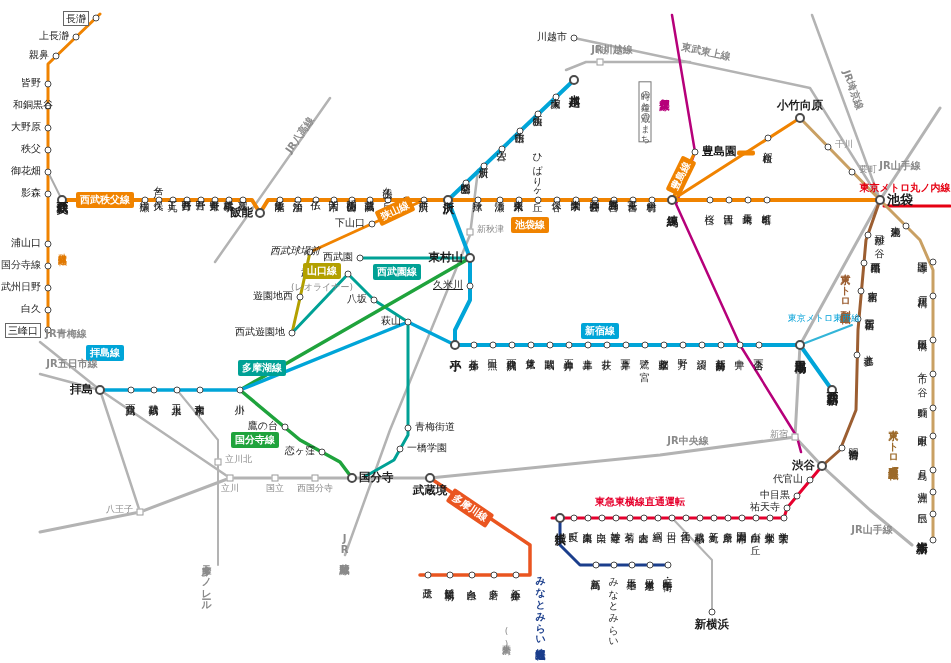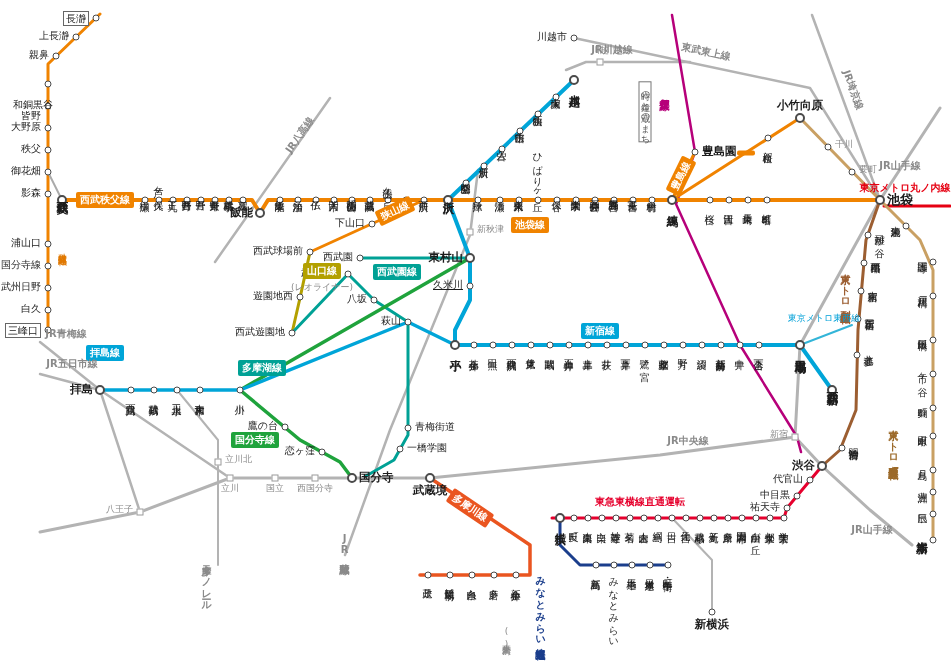--- a/index.html
+++ b/index.html
@@ -60,21 +60,21 @@
       <polyline points="62,200 252,200 260,213 268,200 880,200" fill="none" stroke="#f08300" stroke-width="4" stroke-linejoin="round" stroke-linecap="round"></polyline>
     </svg>
 
 <div class="dot" style="left: 96px; top: 18px;"></div>
     <div class="lbl sz-n frame" style="right: 862px; top: 11px;">長瀞</div>
     <div class="dot" style="left: 76px; top: 37px;"></div>
     <div class="lbl sz-n" style="right: 882px; top: 30px;">上長瀞</div>
     <div class="dot" style="left: 56px; top: 56px;"></div>
     <div class="lbl sz-n" style="right: 902px; top: 49px;">親鼻</div>
     <div class="dot" style="left: 48px; top: 84px;"></div>
-    <div class="lbl sz-n" style="right: 910px; top: 77px; margin-top: 33px;">皆野</div>
+    <div class="lbl sz-n" style="right: 910px; top: 77px;">皆野</div>
     <div class="dot" style="left: 48px; top: 106px;"></div>
     <div class="lbl sz-n" style="right: 898px; top: 99px; padding-left: 20px;">和銅黒谷</div>
     <div class="dot" style="left: 48px; top: 128px;"></div>
     <div class="lbl sz-n" style="right: 910px; top: 121px;">大野原</div>
     <div class="dot" style="left: 48px; top: 150px;"></div>
     <div class="lbl sz-n" style="right: 910px; top: 143px;">秩父</div>
     <div class="dot" style="left: 48px; top: 172px;"></div>
     <div class="lbl sz-n" style="right: 910px; top: 165px;">御花畑</div>
     <div class="dot" style="left: 48px; top: 194px;"></div>
     <div class="lbl sz-n" style="right: 910px; top: 187px;">影森</div>
@@ -222,21 +222,21 @@
     <div class="lbl sz-n v" style="left: 734px; top: 351px;">中井</div>
     <div class="dot" style="left: 759px; top: 345px;"></div>
     <div class="lbl sz-n v" style="left: 753px; top: 351px;">下落合</div>
     <div class="dot big" style="left: 800px; top: 345px;"></div>
     <div class="lbl sz-b v" style="left: 794px; top: 351px;">高田馬場</div>
     <div class="dot big" style="left: 832px; top: 390px;"></div>
     <div class="lbl sz-b v" style="left: 826px; bottom: 279px;">西武新宿</div>
     <div class="dot" style="left: 372px; top: 224px;"></div>
     <div class="lbl sz-n" style="right: 586px; top: 217px;">下山口</div>
     <div class="dot" style="left: 310px; top: 252px;"></div>
-    <div class="lbl sz-n" style="right: 648px; top: 245px;">西武球場前</div>
+    <div class="lbl sz-n" style="right: 631px; top: 245px; font-style: italic;">西武球場前</div>
     <div class="dot" style="left: 300px; top: 297px;"></div>
     <div class="lbl sz-n" style="right: 658px; top: 290px;">遊園地西</div>
     <div class="dot" style="left: 292px; top: 333px;"></div>
     <div class="lbl sz-n" style="right: 666px; top: 326px;">西武遊園地</div>
     <div class="dot" style="left: 348px; top: 274px;"></div>
     <div class="lbl sz-n" style="right: 610px; top: 267px;">武蔵大和</div>
     <div class="dot" style="left: 374px; top: 300px;"></div>
     <div class="lbl sz-n" style="right: 584px; top: 293px;">八坂</div>
     <div class="dot" style="left: 408px; top: 322px;"></div>
     <div class="lbl sz-n" style="right: 550px; top: 315px;">萩山</div>

